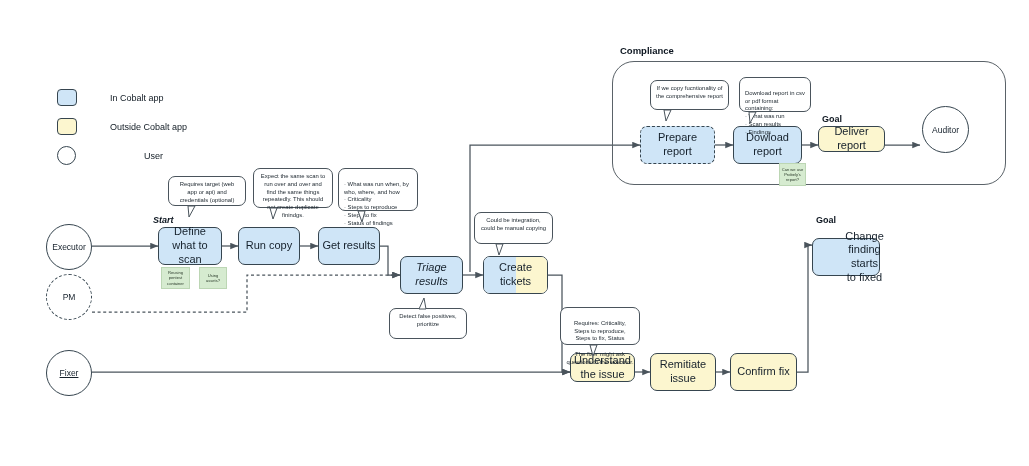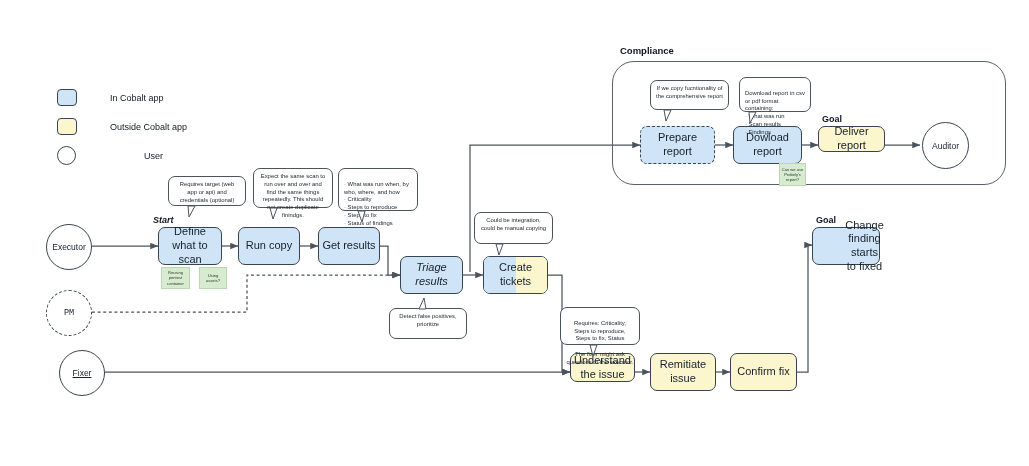--- a/index.html
+++ b/index.html
@@ -96,24 +96,24 @@
     <div class="swc"></div>
     <div class="txt">User</div>
   </div>
 
   <div class="grouplabel" style="left:620px;top:45px;">Compliance</div>
   <div class="group" style="left:612px;top:61px;width:394px;height:124px;"></div>
 
   <div class="circle" style="left:46px;top:224px;width:46px;height:46px;">
     <span>Executor</span>
   </div>
-  <div class="circle dashed" style="left:46px;top:290px;width:46px;height:46px;font-family:Liberation Mono, monospace;">
+  <div class="circle dashed" style="left:46px;top:274px;width:46px;height:46px;">
     <span>PM</span>
   </div>
-  <div class="circle" style="left:59px;top:350px;width:46px;height:46px;text-decoration:underline;">
+  <div class="circle" style="left:46px;top:350px;width:46px;height:46px;text-decoration:underline;">
     <span>Fixer</span>
   </div>
 
   <div class="steplabel" style="left:153px;top:215px;font-style:italic;">Start</div>
 
   <div class="node blue" style="left:158px;top:227px;width:64px;height:38px;">
     <span class="lbl">Define what to scan</span>
   </div>
   <div class="node blue" style="left:238px;top:227px;width:62px;height:38px;">
     <span class="lbl">Run copy</span>
@@ -135,26 +135,26 @@
   <div class="node blue dashed" style="left:640px;top:126px;width:75px;height:38px;">
     <span class="lbl">Prepare report</span>
   </div>
   <div class="node blue" style="left:733px;top:126px;width:69px;height:38px;">
     <span class="lbl">Dowload report</span>
   </div>
   <div class="steplabel" style="left:822px;top:114px;">Goal</div>
   <div class="node yellow" style="left:818px;top:126px;width:67px;height:26px;">
     <span class="lbl">Deliver report</span>
   </div>
-  <div class="circle" style="left:922px;top:122px;width:47px;height:47px;">
+  <div class="circle" style="left:922px;top:106px;width:47px;height:47px;">
     <span>Auditor</span>
   </div>
 
   <div class="steplabel" style="left:816px;top:215px;">Goal</div>
-  <div class="node blue" style="left:812px;top:227px;width:68px;height:38px;padding-left:39px;">
+  <div class="node blue" style="left:812px;top:238px;width:68px;height:38px;padding-left:39px;">
     <span class="lbl">Change finding starts to fixed</span>
   </div>
 
   <div class="node yellow" style="left:570px;top:353px;width:65px;height:29px;">
     <span class="lbl">Understand the issue</span>
   </div>
   <div class="node yellow" style="left:650px;top:353px;width:66px;height:38px;">
     <span class="lbl">Remitiate issue</span>
   </div>
   <div class="node yellow" style="left:730px;top:353px;width:67px;height:38px;">

